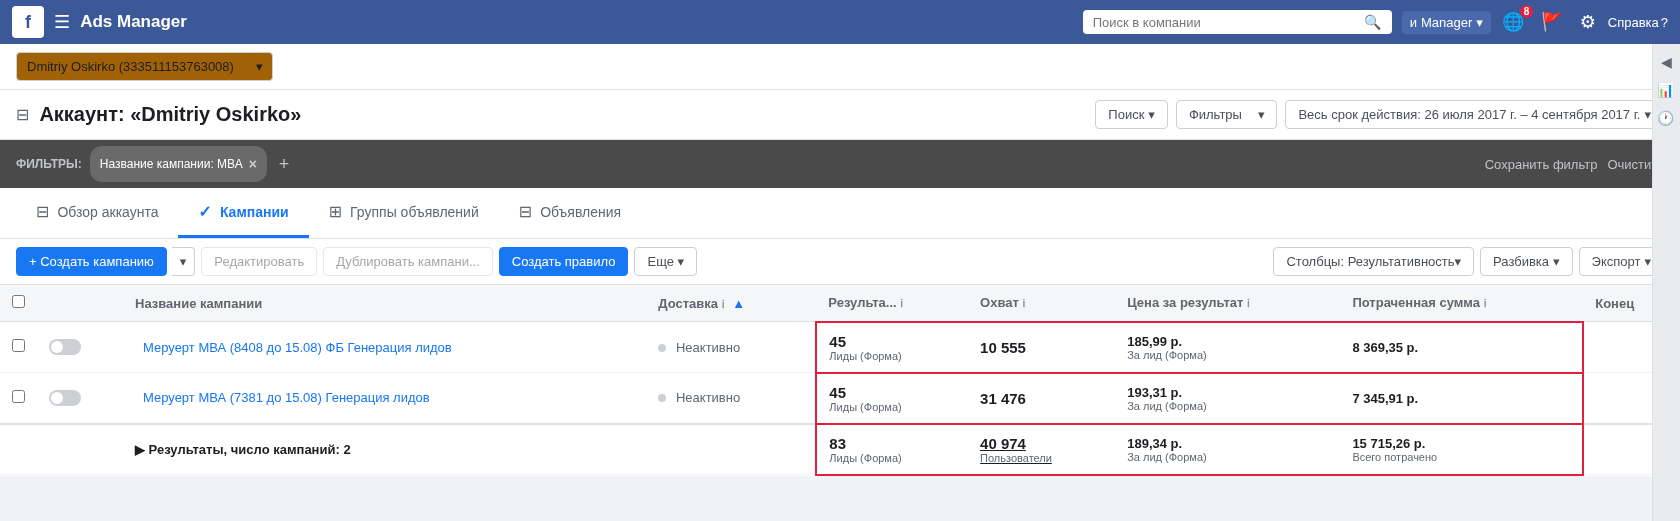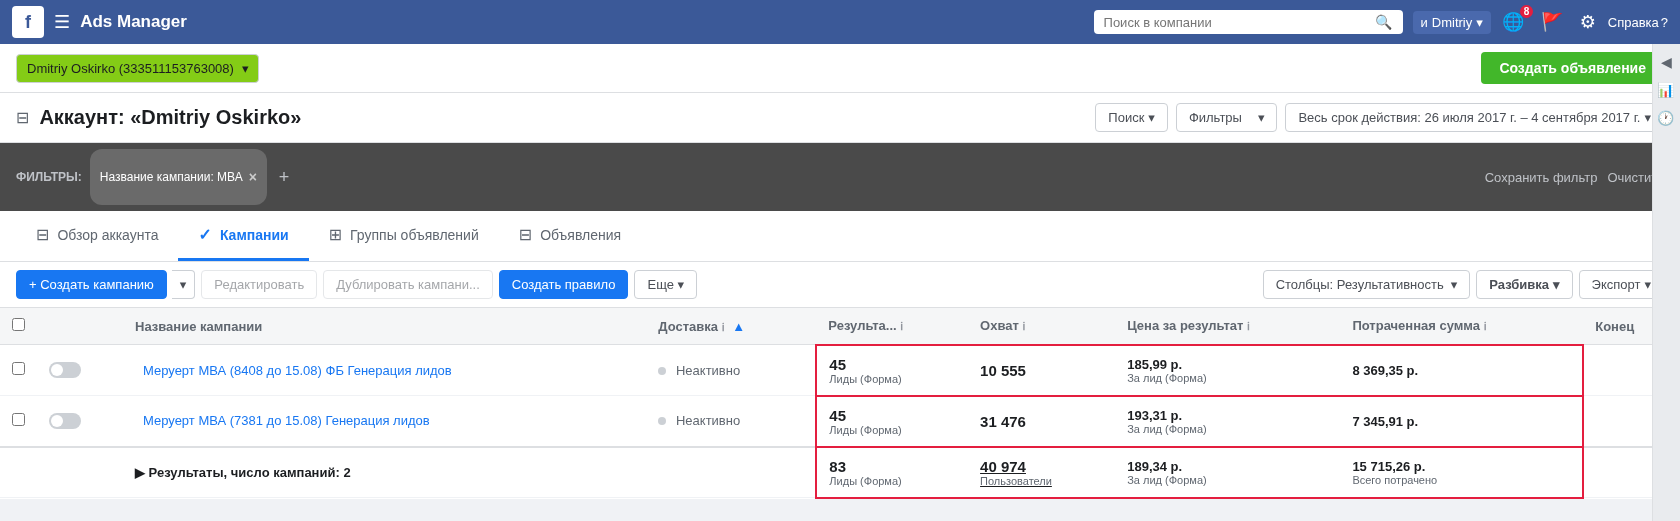--- a/index.html
+++ b/index.html
@@ -99,26 +99,26 @@
       background: #fff;
       border-bottom: 1px solid #dddfe2;
       padding: 8px 16px;
       display: flex;
       align-items: center;
       justify-content: space-between;
     }
     .account-selector {
       display: flex;
       align-items: center;
-      gap: 8px;
+      gap: 22px;
       border: 1px solid #ccd0d5;
       border-radius: 4px;
       padding: 6px 10px;
       cursor: pointer;
-      background: #84cc16;
+      background: #a16207;
       font-size: 13px;
     }
     .create-ad-btn {
       background: #42b72a;
       color: #fff;
       border: none;
       border-radius: 4px;
       padding: 8px 18px;
       font-size: 14px;
       font-weight: 600;
@@ -202,21 +202,21 @@
     }
     .filters-label {
       color: #bfc2c7;
       font-size: 12px;
       font-weight: 600;
       text-transform: uppercase;
     }
     .filter-tag {
       background: #6a6a6a;
       border-radius: 12px;
-      padding: 20px 10px;
+      padding: 10px 10px;
       color: #fff;
       font-size: 12px;
       display: flex;
       align-items: center;
       gap: 6px;
       cursor: pointer;
     }
     .filter-tag-close {
       cursor: pointer;
       color: #ccc;
@@ -318,31 +318,31 @@
     }
     .toolbar-spacer { flex: 1; }
     .columns-btn {
       border: 1px solid #ccd0d5;
       background: #fff;
       border-radius: 4px;
       padding: 6px 12px;
       cursor: pointer;
       font-size: 13px;
       color: #4b4f56;
-      display: flex; align-items: flex-end; gap: 7px;
+      display: flex; align-items: flex-end; gap: 0;
     }
     .breakdown-btn {
       border: 1px solid #ccd0d5;
       background: #fff;
       border-radius: 4px;
       padding: 6px 12px;
       cursor: pointer;
       font-size: 13px;
       color: #4b4f56;
-      display: flex; align-items: center; gap: 4px; font-weight: bold;
+      display: flex; align-items: center; gap: 4px;
     }
     .export-btn {
       border: 1px solid #ccd0d5;
       background: #fff;
       border-radius: 4px 0 0 4px;
       padding: 6px 12px;
       cursor: pointer;
       font-size: 13px;
       color: #4b4f56;
       display: flex; align-items: center; gap: 4px;
@@ -463,42 +463,41 @@
   <span class="app-title">Ads Manager</span>
 
   <div class="search-box">
     <input type="text" placeholder="Поиск в компании" style="">
     <span class="search-icon-nav">🔍</span>
   </div>
 
   <div class="nav-right">
     <div class="nav-user-btn">
       <span>и</span>
-      <span>Dmitriy</span>
+      <span>Manager</span>
       <span>▾</span>
     </div>
     <div class="nav-icon-btn">
       🌐
       <span class="badge">8</span>
     </div>
     <div class="nav-icon-btn">🚩</div>
     <div class="nav-icon-btn">⚙</div>
     <div class="nav-help">
       <span>Справка</span>
       <span>?</span>
     </div>
   </div>
 </nav>
 
 <div class="account-bar">
   <div class="account-selector">
     <span>Dmitriy Oskirko (333511153763008)</span>
     <span>▾</span>
   </div>
-  <button class="create-ad-btn">Создать объявление</button>
 </div>
 
 <div class="account-header">
   <div class="account-header-left">
     <span class="view-toggle-icon">⊟</span>
     <span class="account-name">Аккаунт: «Dmitriy Oskirko»</span>
   </div>
   <div class="account-header-right">
     <button class="search-btn">
       <span>Поиск</span>

